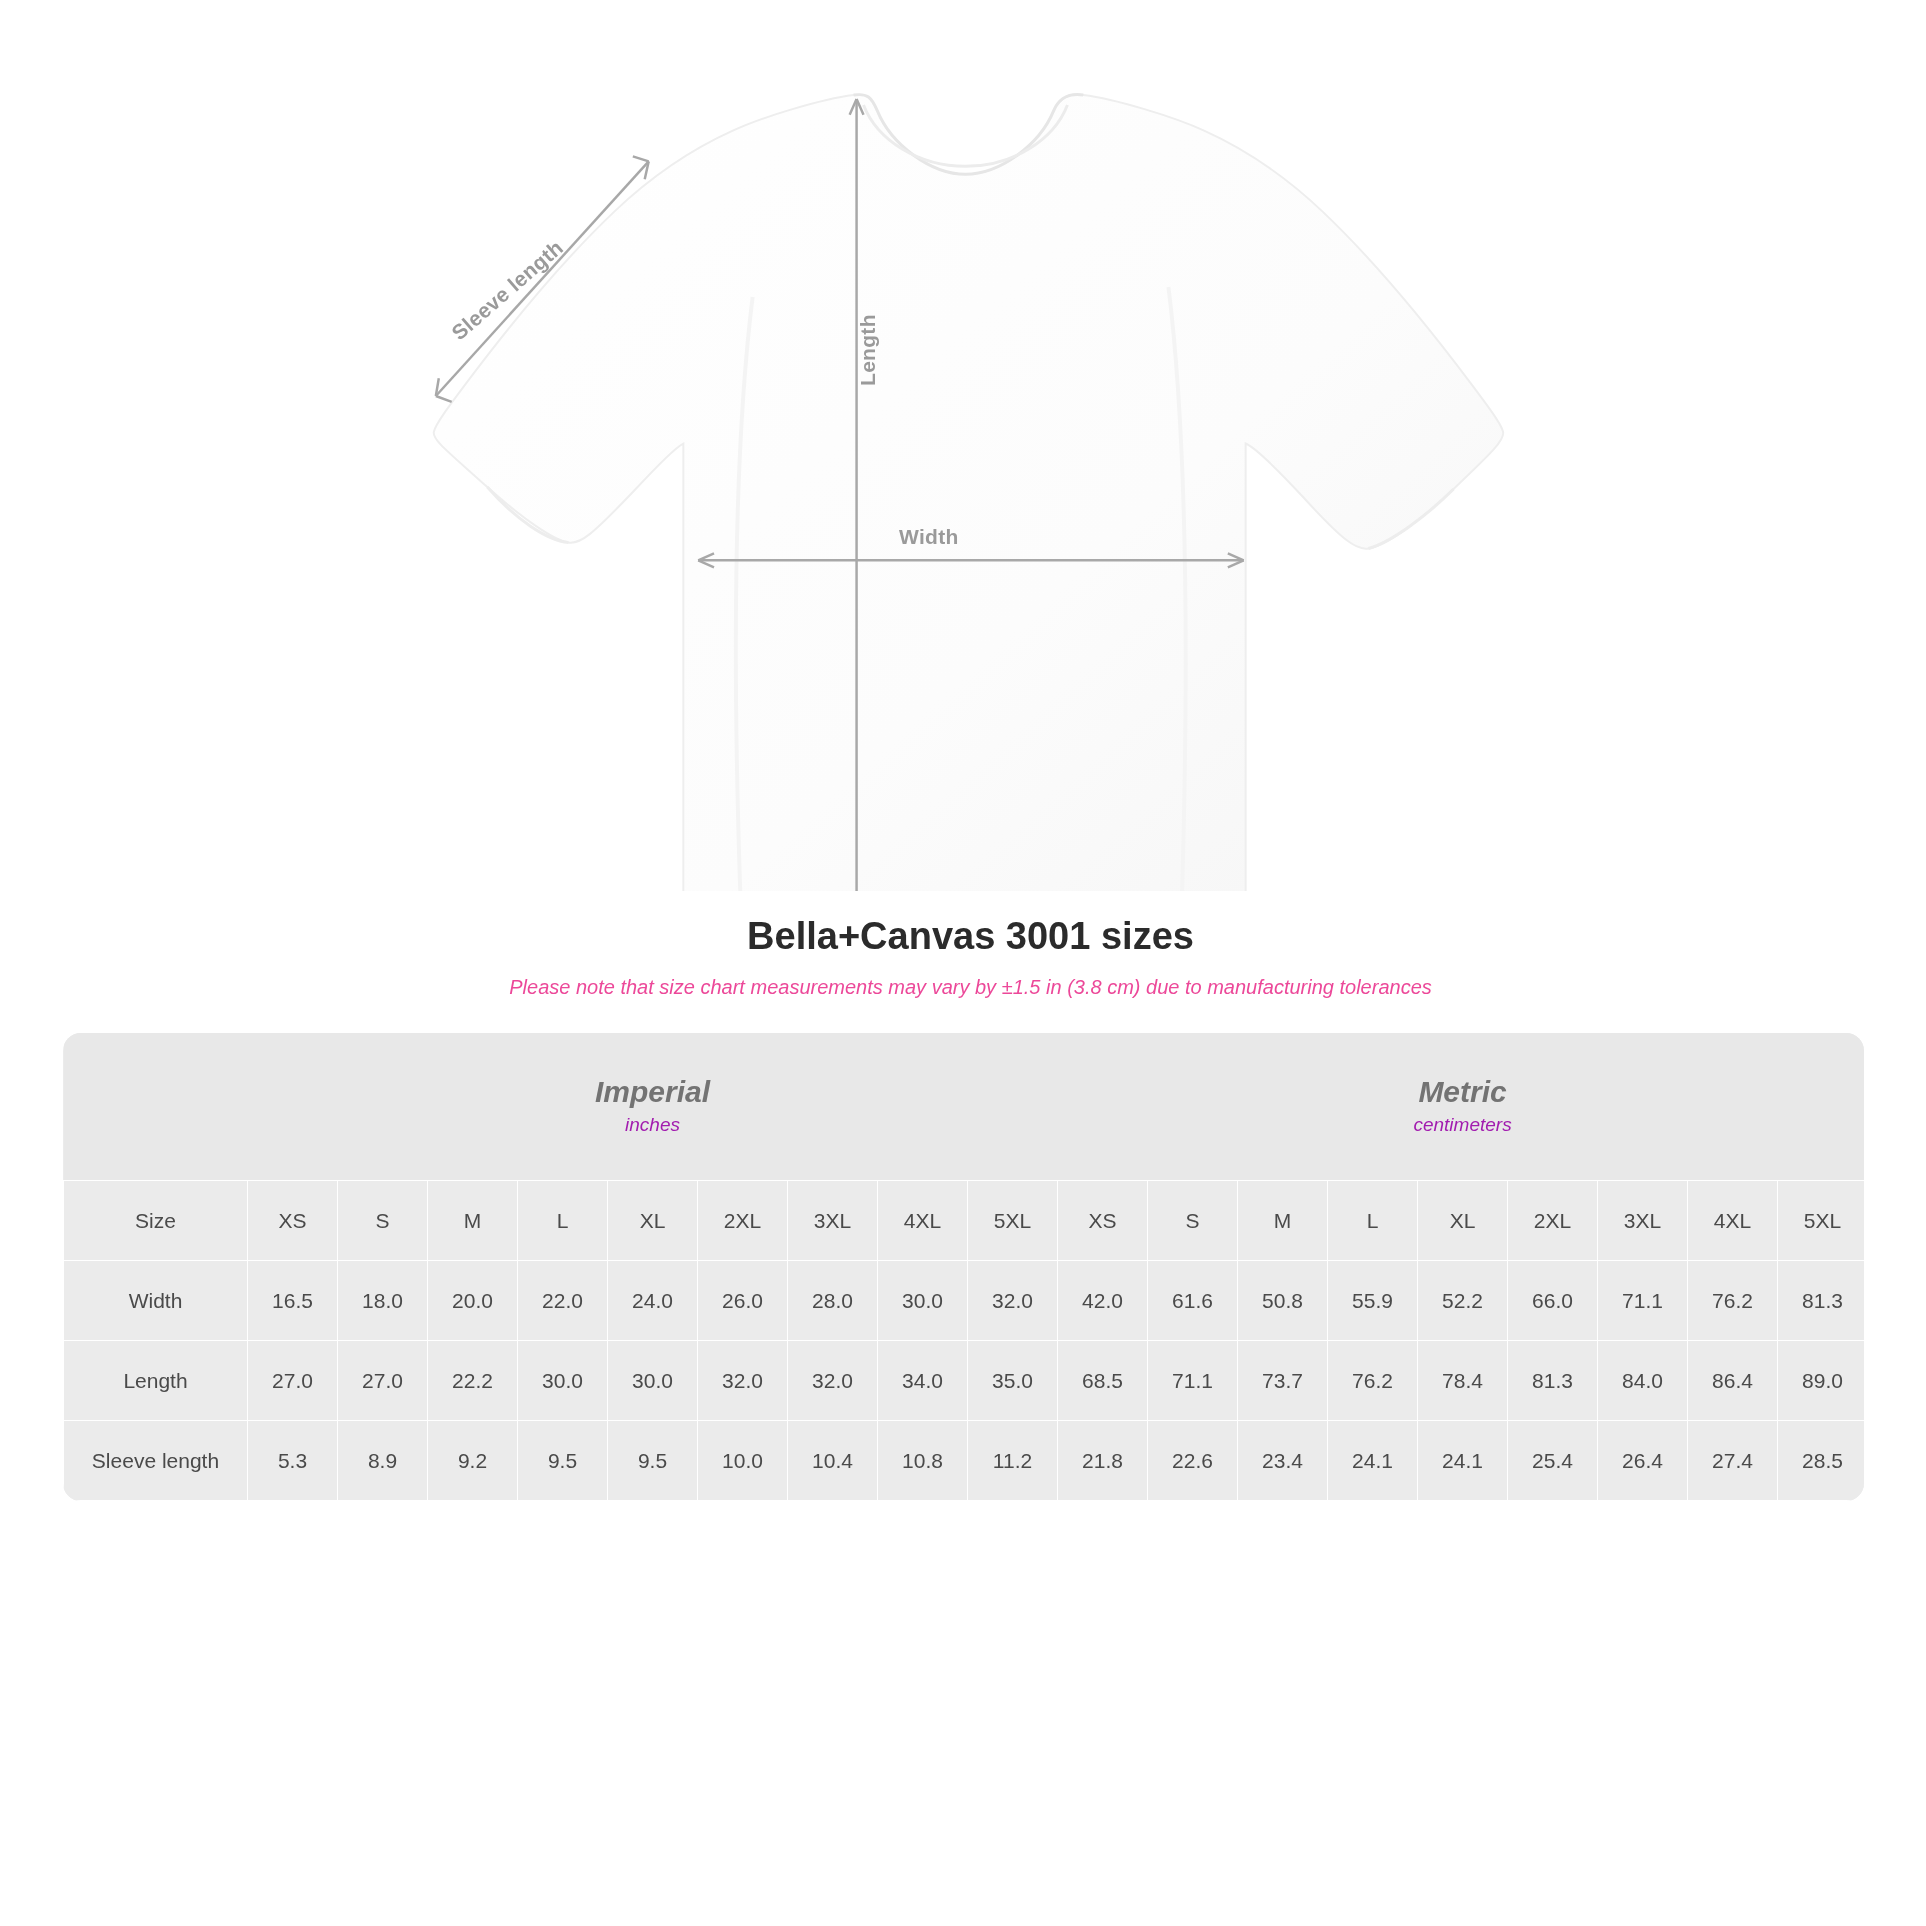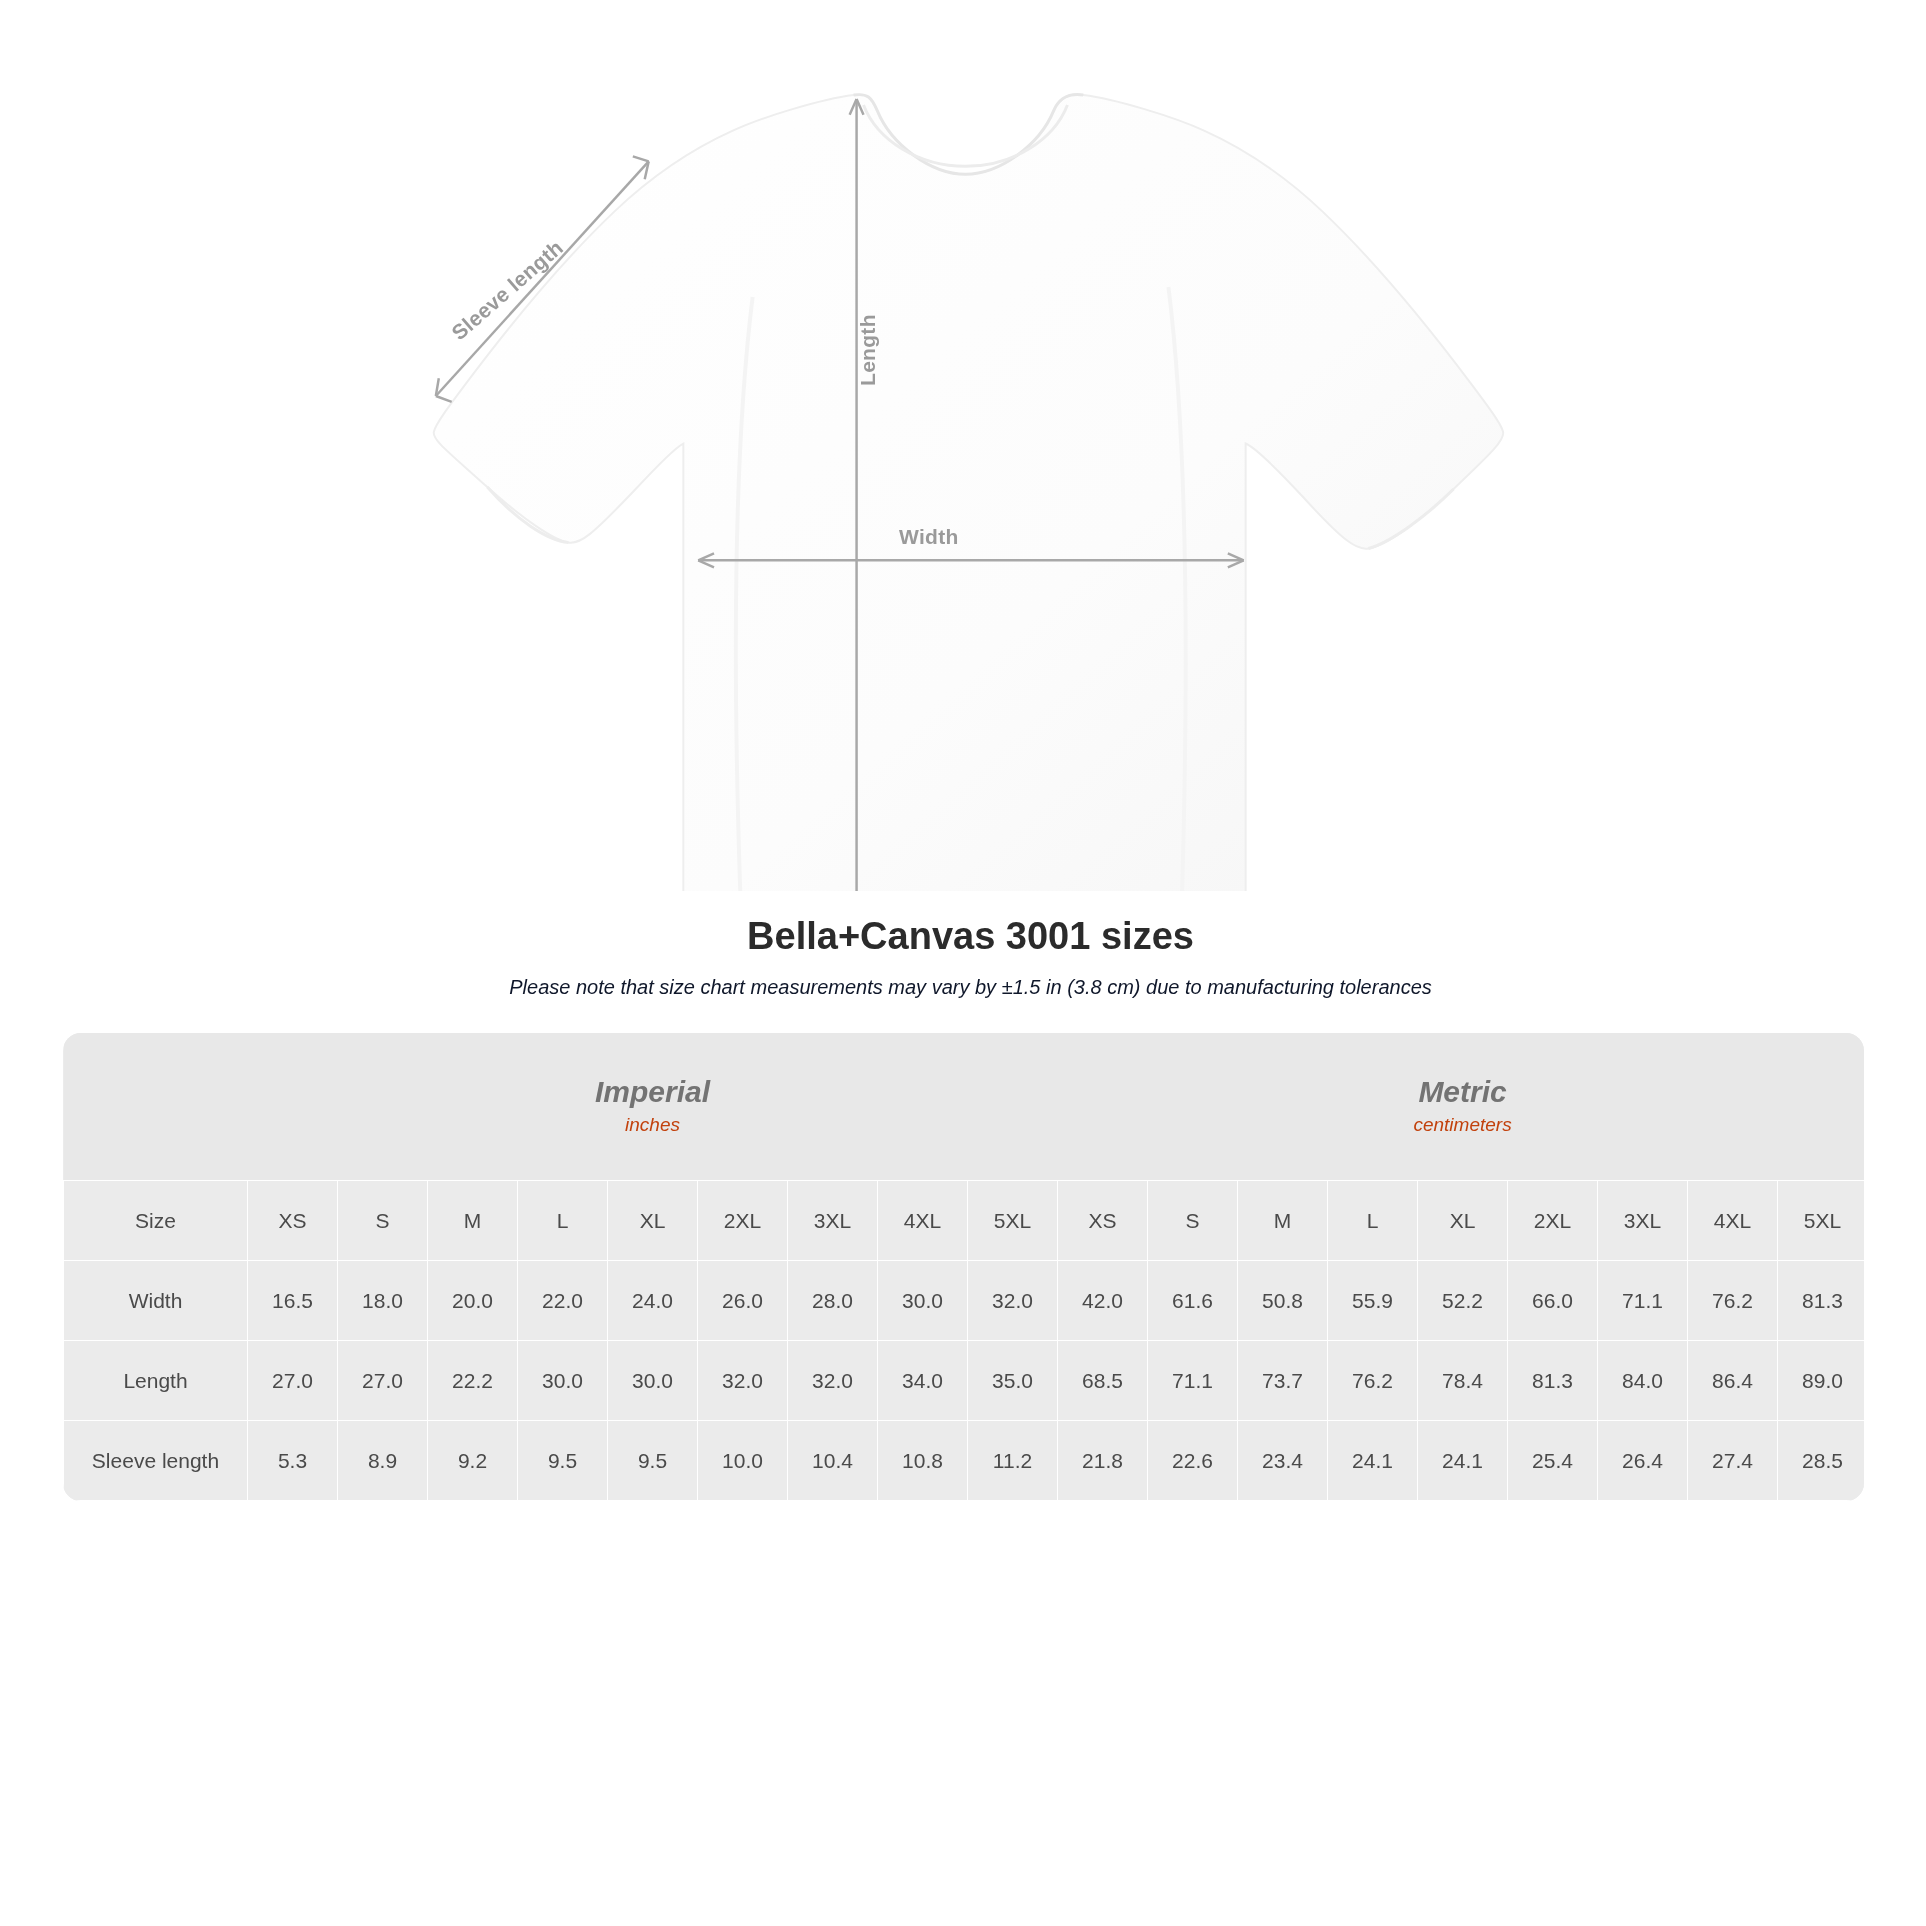--- a/index.html
+++ b/index.html
@@ -54,21 +54,21 @@
   }
   .chart-title {
     font-size: 38px;
     font-weight: bold;
     color: #2b2b2b;
     margin: 0;
   }
   .chart-note {
     font-size: 20px;
     font-style: italic;
-    color: #0f172a;
+    color: #ec4899;
     margin: 18px 0 0 0;
   }
 
   
   .table-wrap {
     margin: 34px 63px 0 63px;
     border-radius: 18px;
     overflow: hidden;
     background: #ebebeb;
   }
@@ -96,21 +96,21 @@
   .sys-name {
     font-size: 30px;
     font-style: italic;
     font-weight: bold;
     color: #737373;
     line-height: 1.25;
   }
   .sys-unit {
     font-size: 19px;
     font-style: italic;
-    color: #c2410c;
+    color: #a21caf;
     line-height: 1.6;
   }
   .corner-cell {
     background: #e8e8e8 !important;
     border: none !important;
   }
   
   .hdr td, .hdr th {
     height: 91px;
     font-weight: bold;

